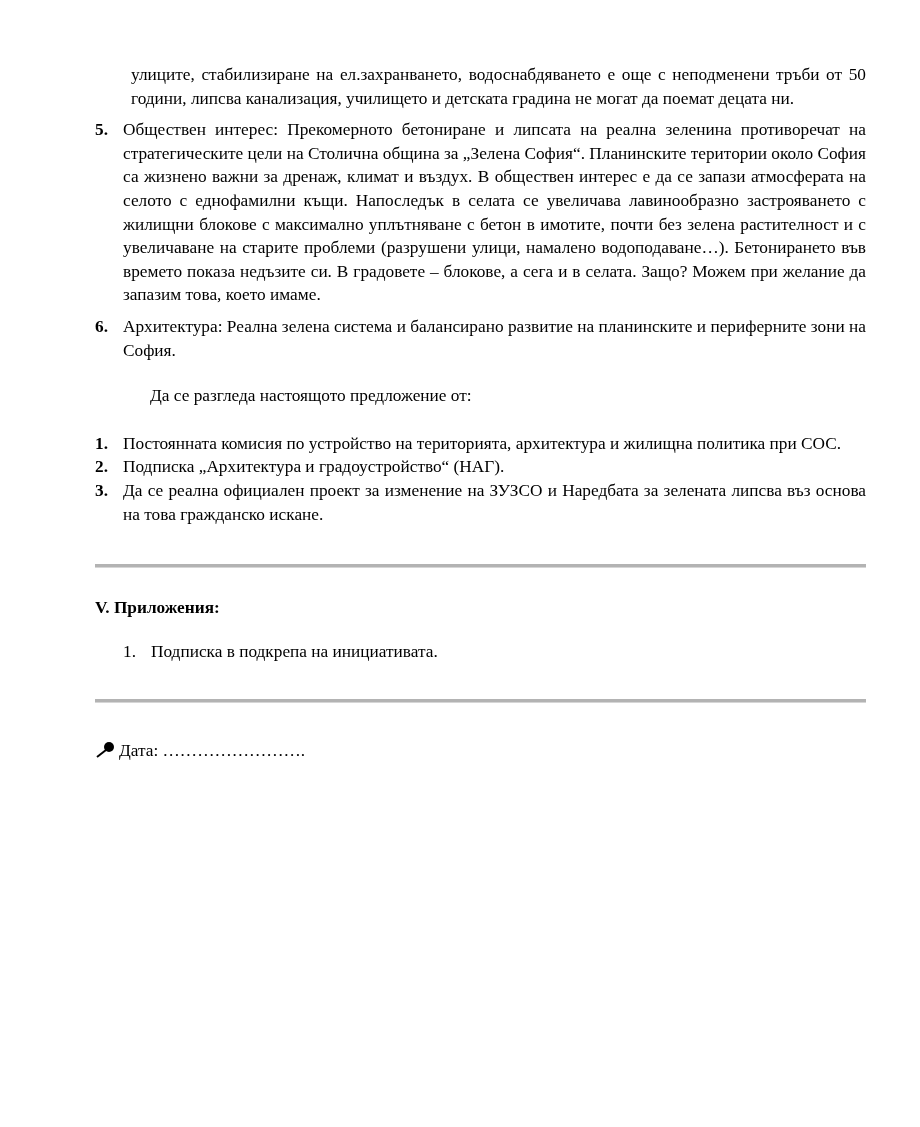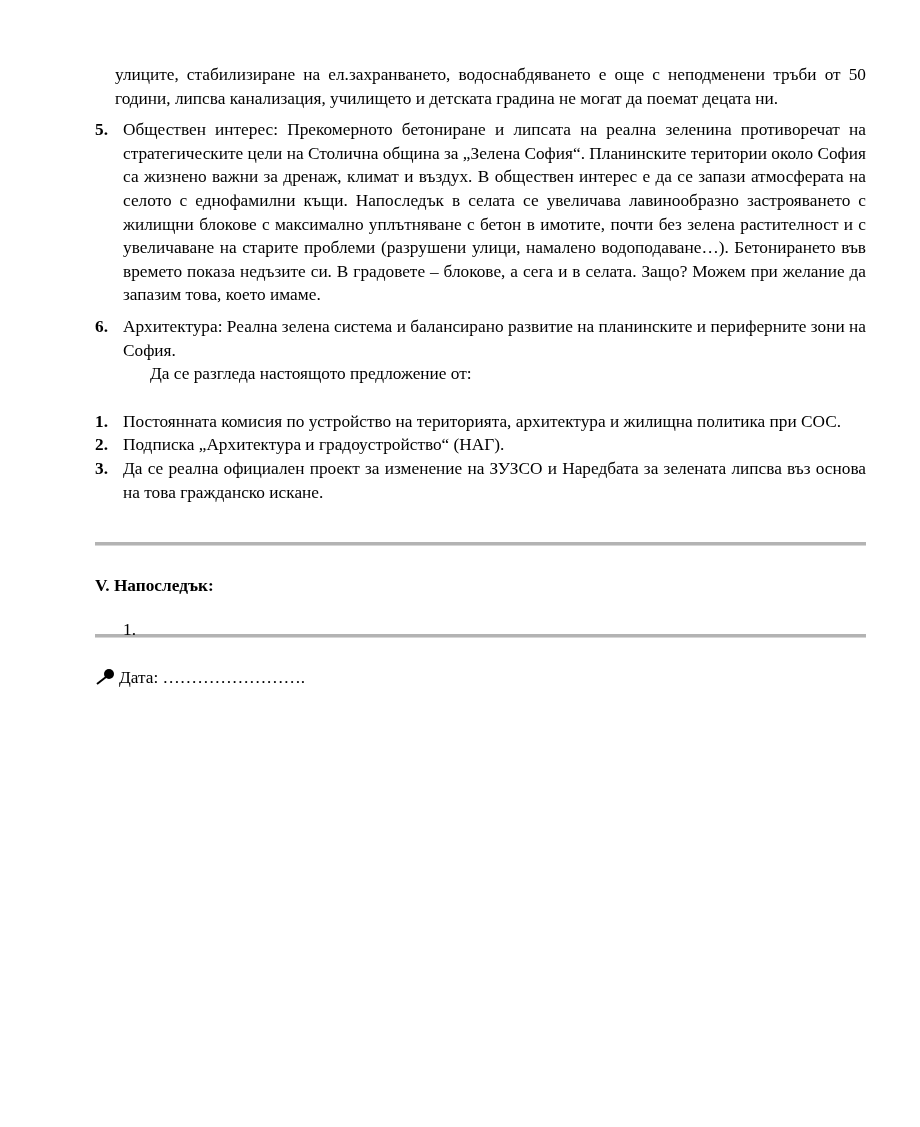--- a/index.html
+++ b/index.html
@@ -17,59 +17,60 @@
   b { font-weight: normal; }
   .sec-head { font-weight: bold; }
   .hr { height: 3px; background: #b3b3b3; border-bottom: 1px solid #d6d6d6; width: 771px; }
   .pin { display: inline-block; width: 20px; height: 16px; vertical-align: -2px; margin-right: 4px; }
 </style>
 </head>
 <body>
 
 <div class="page">
 
-  <div class="just cont" style="margin-left:20px;">улиците, стабилизиране на ел.захранването, водоснабдяването е още с неподменени тръби от 50 години, липсва канализация, училището и детската градина не могат да поемат децата ни.</div>
+  <div class="just cont" style="margin-left:36px;">улиците, стабилизиране на ел.захранването, водоснабдяването е още с неподменени тръби от 50 години, липсва канализация, училището и детската градина не могат да поемат децата ни.</div>
 
   <div class="item just" style="margin-top:8px;">
     <span class="num">5.</span>
     <b>Обществен интерес:</b><span> Прекомерното бетониране и липсата на реална зеленина противоречат на стратегическите цели на Столична община за „Зелена София“. Планинските територии около София са </span><b>жизнено важни за дренаж, климат и въздух</b><span>. В обществен интерес е да се запази атмосферата на селото с еднофамилни къщи. Напоследък в селата се увеличава лавинообразно застрояването с жилищни блокове с максимално уплътняване с бетон в имотите, почти без зелена растителност и с увеличаване на старите проблеми (разрушени улици, намалено водоподаване…). Бетонирането във времето показа недъзите си. В градовете – блокове, а сега и в селата. Защо? Можем при желание да запазим това, което имаме.</span>
   </div>
 
   <div class="item just" style="margin-top:8px;">
     <span class="num">6.</span>
     <b>Архитектура:</b><span> Реална зелена система и балансирано развитие на планинските и периферните зони на София.</span>
   </div>
 
 
-  <div style="margin-left:55px;">Да се разгледа настоящото предложение от:</div>
+  <div style="margin-top:22px; margin-left:55px;">Да се разгледа настоящото предложение от:</div>
 
   <div class="item just" style="margin-top:24px;">
     <span class="num">1.</span>
     <b>Постоянната комисия по устройство на територията, архитектура и жилищна политика</b><span> при СОС.</span>
   </div>
   <div class="item just">
     <span class="num">2.</span>
     <b>Подписка „Архитектура и градоустройство“ (НАГ)</b><span>.</span>
   </div>
   <div class="item just">
     <span class="num">3.</span>
     <span>Да се реална </span><b>официален проект за изменение на ЗУЗСО и Наредбата за зелената липсва</b><span> въз основа на това гражданско искане.</span>
   </div>
 
   <div class="hr" style="margin-top:38px;"></div>
 
-  <div class="sec-head" style="margin-top:28px;">V. Напоследък:</div>
+  <div class="sec-head" style="margin-top:28px;">V. Приложения:</div>
 
   <div class="item" style="margin-top:20px; margin-left:28px;">
     <span class="num plain">1.</span>
+    <span>Подписка в подкрепа на инициативата.</span>
   </div>
 
   <div class="hr" style="margin-top:36px;"></div>
 
-  <div style="margin-top:28px;">
+  <div style="margin-top:36px;">
     <span class="pin">
       <svg width="20" height="16" viewBox="0 0 20 16">
           <circle cx="14" cy="5" r="5" fill="#000"></circle>
           <line x1="11" y1="8" x2="2" y2="15" stroke="#000" stroke-width="2"></line>
         </svg>
     </span><b>Дата:</b><span> …………………….</span>
   </div>
 
 </div>
 

